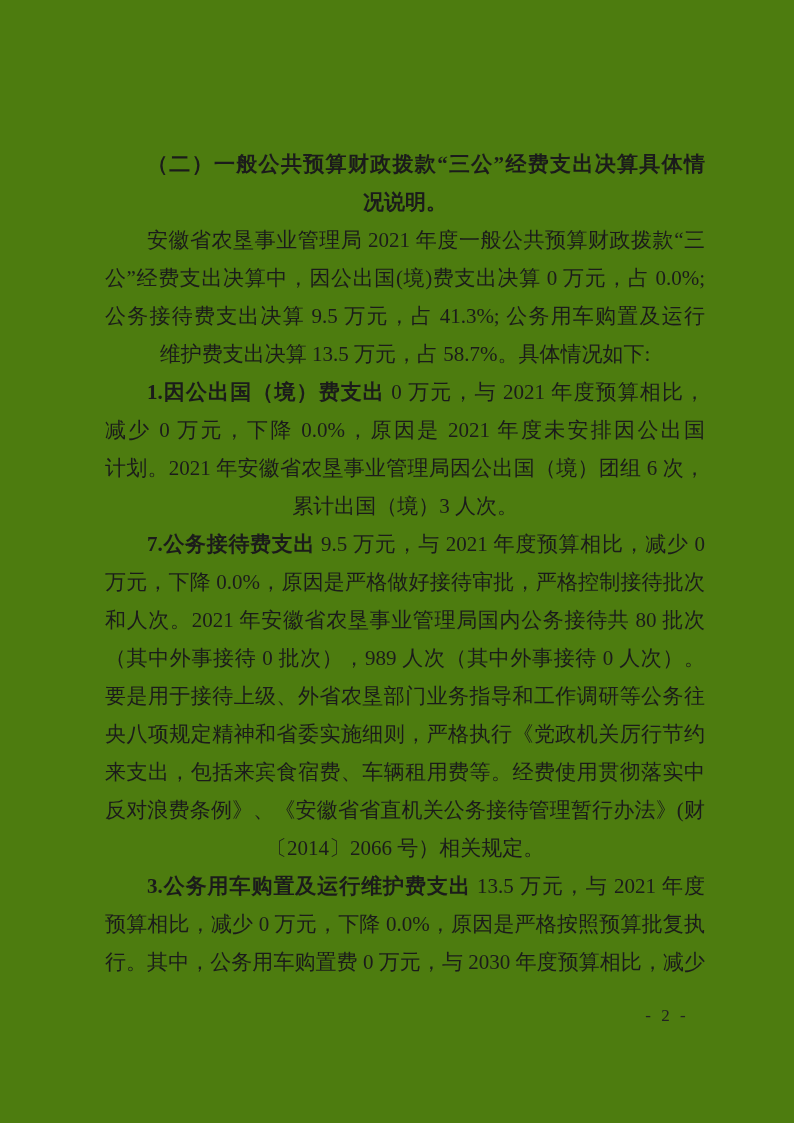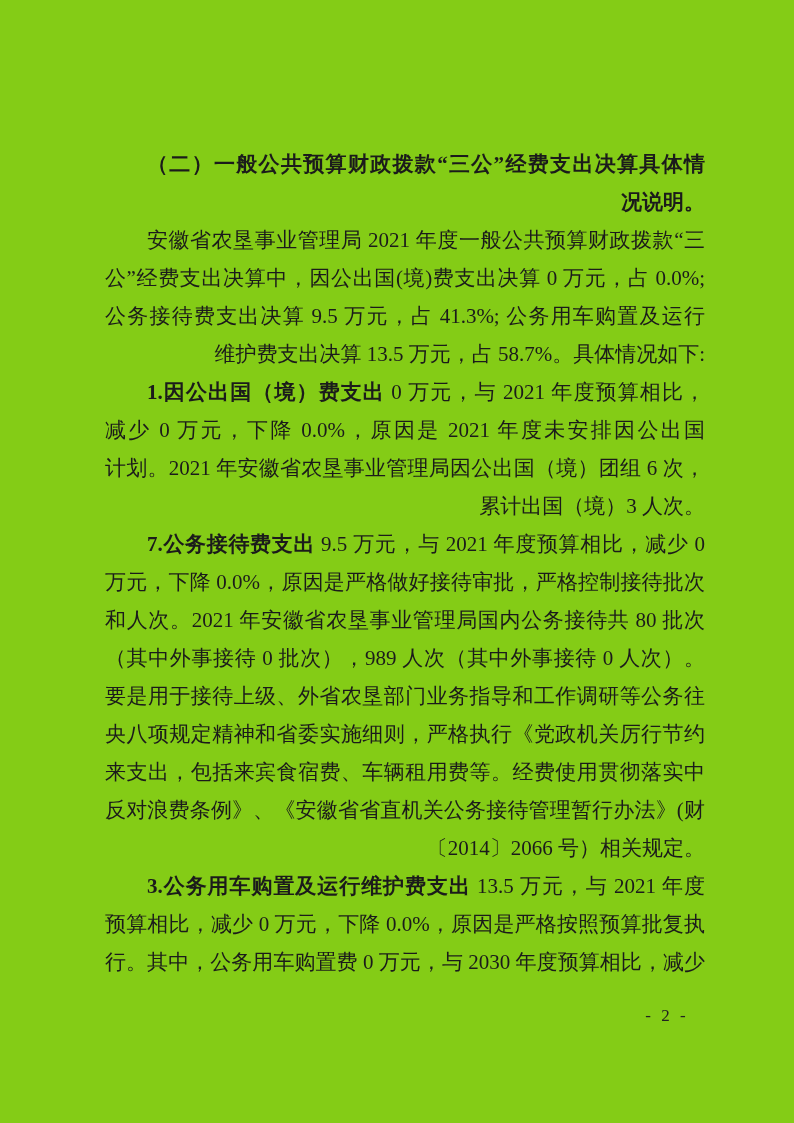--- a/index.html
+++ b/index.html
@@ -4,37 +4,37 @@
 <style>
   html, body {
     margin: 0;
     padding: 0;
     background: #ffffff;
   }
   .page {
     position: relative;
     width: 794px;
     height: 1123px;
-    background: #84cc16;
+    background: #4d7c0f;
     overflow: hidden;
     font-family: "Liberation Serif", "DejaVu Serif", serif;
     color: #1b1b1b;
   }
   .doc-body {
     position: absolute;
     left: 105px;
     top: 145px;
     width: 600px;
     font-size: 21px;
   }
   .line {
     height: 38px;
     line-height: 38px;
     overflow: hidden;
-    text-align: right;
+    text-align: center;
     white-space: normal;
   }
   .line.indent {
     text-indent: 2em;
   }
   .line.fill {
     text-align: justify;
     text-align-last: justify;
   }
   .line b {

